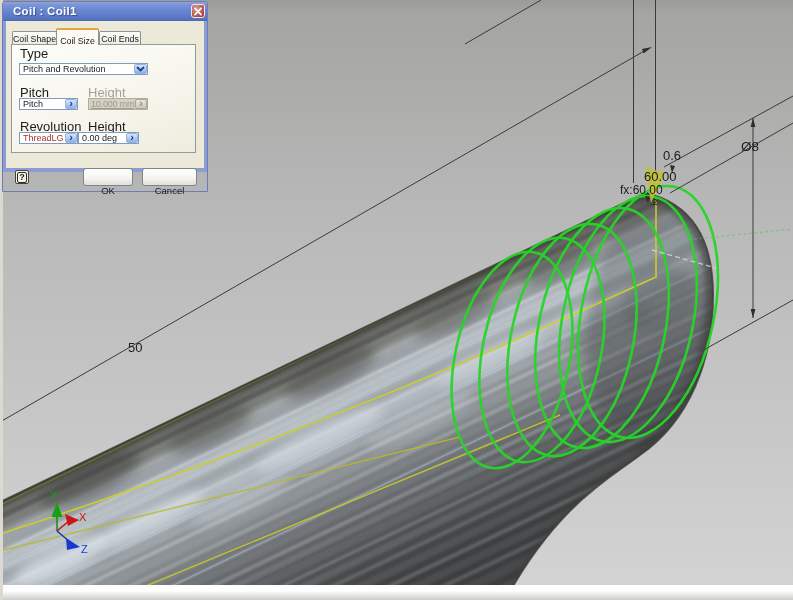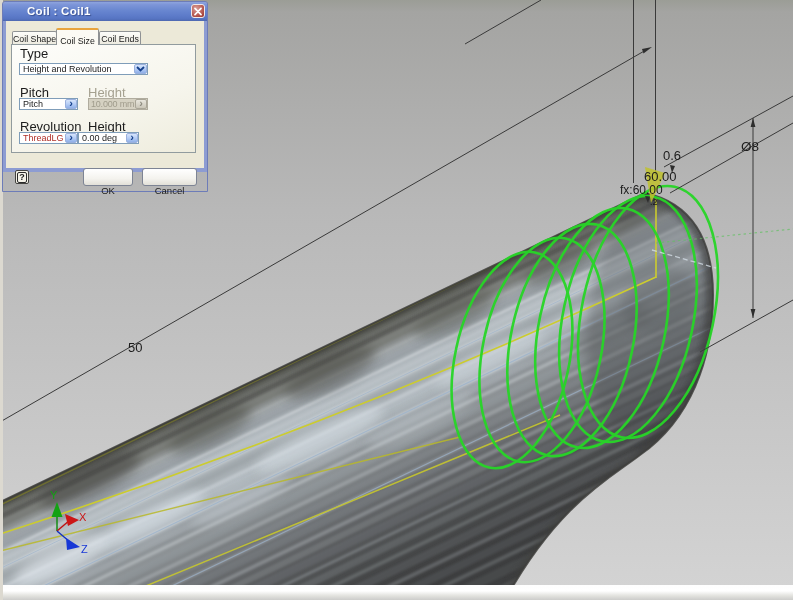--- a/index.html
+++ b/index.html
@@ -1,18 +1,18 @@
 <!DOCTYPE html>
 <html><head><meta charset="utf-8"><style>
 *{margin:0;padding:0;box-sizing:border-box;}
 html,body{width:793px;height:600px;overflow:hidden;font-family:"Liberation Sans",sans-serif;}
 #stage{position:relative;width:793px;height:600px;background:#c8c8c8;}
 #dlg{position:absolute;left:2px;top:1px;width:206px;height:191px;border:1px solid #6d7cb8;border-radius:3px 3px 0 0;}
 #ttl{position:relative;height:19px;border-radius:2px 2px 0 0;background:linear-gradient(180deg,#8ea4de 0%,#7d95d8 14%,#6886d0 45%,#5e7cca 70%,#5674c2 88%,#4e68b0 100%);}
-#ttxt{position:absolute;left:24px;top:3px;color:#ffffff;font-size:11.5px;font-weight:bold;letter-spacing:0.3px;text-shadow:1px 1px 1px rgba(40,60,120,0.7);}
+#ttxt{position:absolute;left:10px;top:3px;color:#ffffff;font-size:11.5px;font-weight:bold;letter-spacing:0.3px;text-shadow:1px 1px 1px rgba(40,60,120,0.7);}
 #xbtn{position:absolute;right:2px;top:2px;width:14px;height:14px;border-radius:3px;border:1px solid #f0e8e8;background:radial-gradient(circle at 35% 30%,#d89d98 0%,#c06a62 45%,#a8443c 80%,#92332b 100%);display:flex;align-items:center;justify-content:center;}
 #dbody{position:relative;width:204px;height:151px;background:#ece9d8;border-left:3px solid #8d9cd2;border-right:3px solid #8d9cd2;border-bottom:4px solid #8d9cd2;}
 .tab{position:absolute;top:10px;height:14px;font-size:8.8px;white-space:nowrap;overflow:hidden;color:#1a1a1a;background:linear-gradient(180deg,#fcfcf9,#eceade);border:1px solid #8f9294;border-bottom:none;border-radius:2px 2px 0 0;text-align:center;padding-top:2px;z-index:1;}
 .t1{left:6px;width:45px;}
 .t2{left:50px;width:43px;top:7px;height:17px;background:#fbfaf4;border-top:2px solid #e8a33d;z-index:3;padding-top:6px;}
 .t3{left:93px;width:42px;}
 #panel{position:absolute;left:5px;top:23px;width:185px;height:109px;background:linear-gradient(160deg,#fdfdfa 0%,#f6f5ec 60%,#eeecdd 100%);border:1px solid #919b9e;z-index:2;}
 .lbl{position:absolute;font-size:13px;color:#1c1c1c;}
 .dis{color:#a5a190;}
 .field{position:absolute;background:#ffffff;border:1px solid #7f9db9;display:flex;align-items:center;overflow:hidden;}
@@ -212,37 +212,37 @@
           </svg>
         </div>
  </div>
  <div id="dbody">
   <div class="tab t1">Coil Shape</div>
   <div class="tab t2">Coil Size</div>
   <div class="tab t3">Coil Ends</div>
   <div id="panel">
     <div class="lbl" style="left:8px;top:1px;">Type</div>
     <div class="field" style="left:7px;top:18px;width:129px;height:12px;">
-      <span class="ftxt">Height and Revolution</span>
+      <span class="ftxt">Pitch and Revolution</span>
       <div class="cbtn" style="width:13px;">
               <svg width="9" height="6" viewBox="0 0 9 6">
                 <path d="M1,1 L4.5,4.5 L8,1" stroke="#16418c" stroke-width="1.8" fill="none"></path>
               </svg>
             </div>
     </div>
     <div class="lbl" style="left:8px;top:40px;">Pitch</div>
     <div class="lbl dis" style="left:76px;top:40px;">Height</div>
     <div class="field" style="left:7px;top:53px;width:59px;height:12px;">
       <span class="ftxt">Pitch</span>
       <div class="cbtn">
               <span class="gt">›</span>
             </div>
     </div>
     <div class="field disf" style="left:76px;top:53px;width:60px;height:12px;">
-      <span class="ftxt" style="color:#a09c8c;padding-left:2px;letter-spacing:-0.2px;">10.000 mm</span>
+      <span class="ftxt" style="color:#a09c8c;padding-left:2px;letter-spacing:-0.2px;text-decoration:underline;">10.000 mm</span>
       <div class="cbtn gbtn">
               <span class="gt" style="color:#8f8c80;">›</span>
             </div>
     </div>
     <div class="lbl" style="left:8px;top:74px;">Revolution</div>
     <div class="lbl" style="left:76px;top:74px;">Height</div>
     <div class="field" style="left:7px;top:87px;width:59px;height:12px;">
       <span class="ftxt" style="color:#b03028;">ThreadLG</span>
       <div class="cbtn">
               <span class="gt">›</span>

